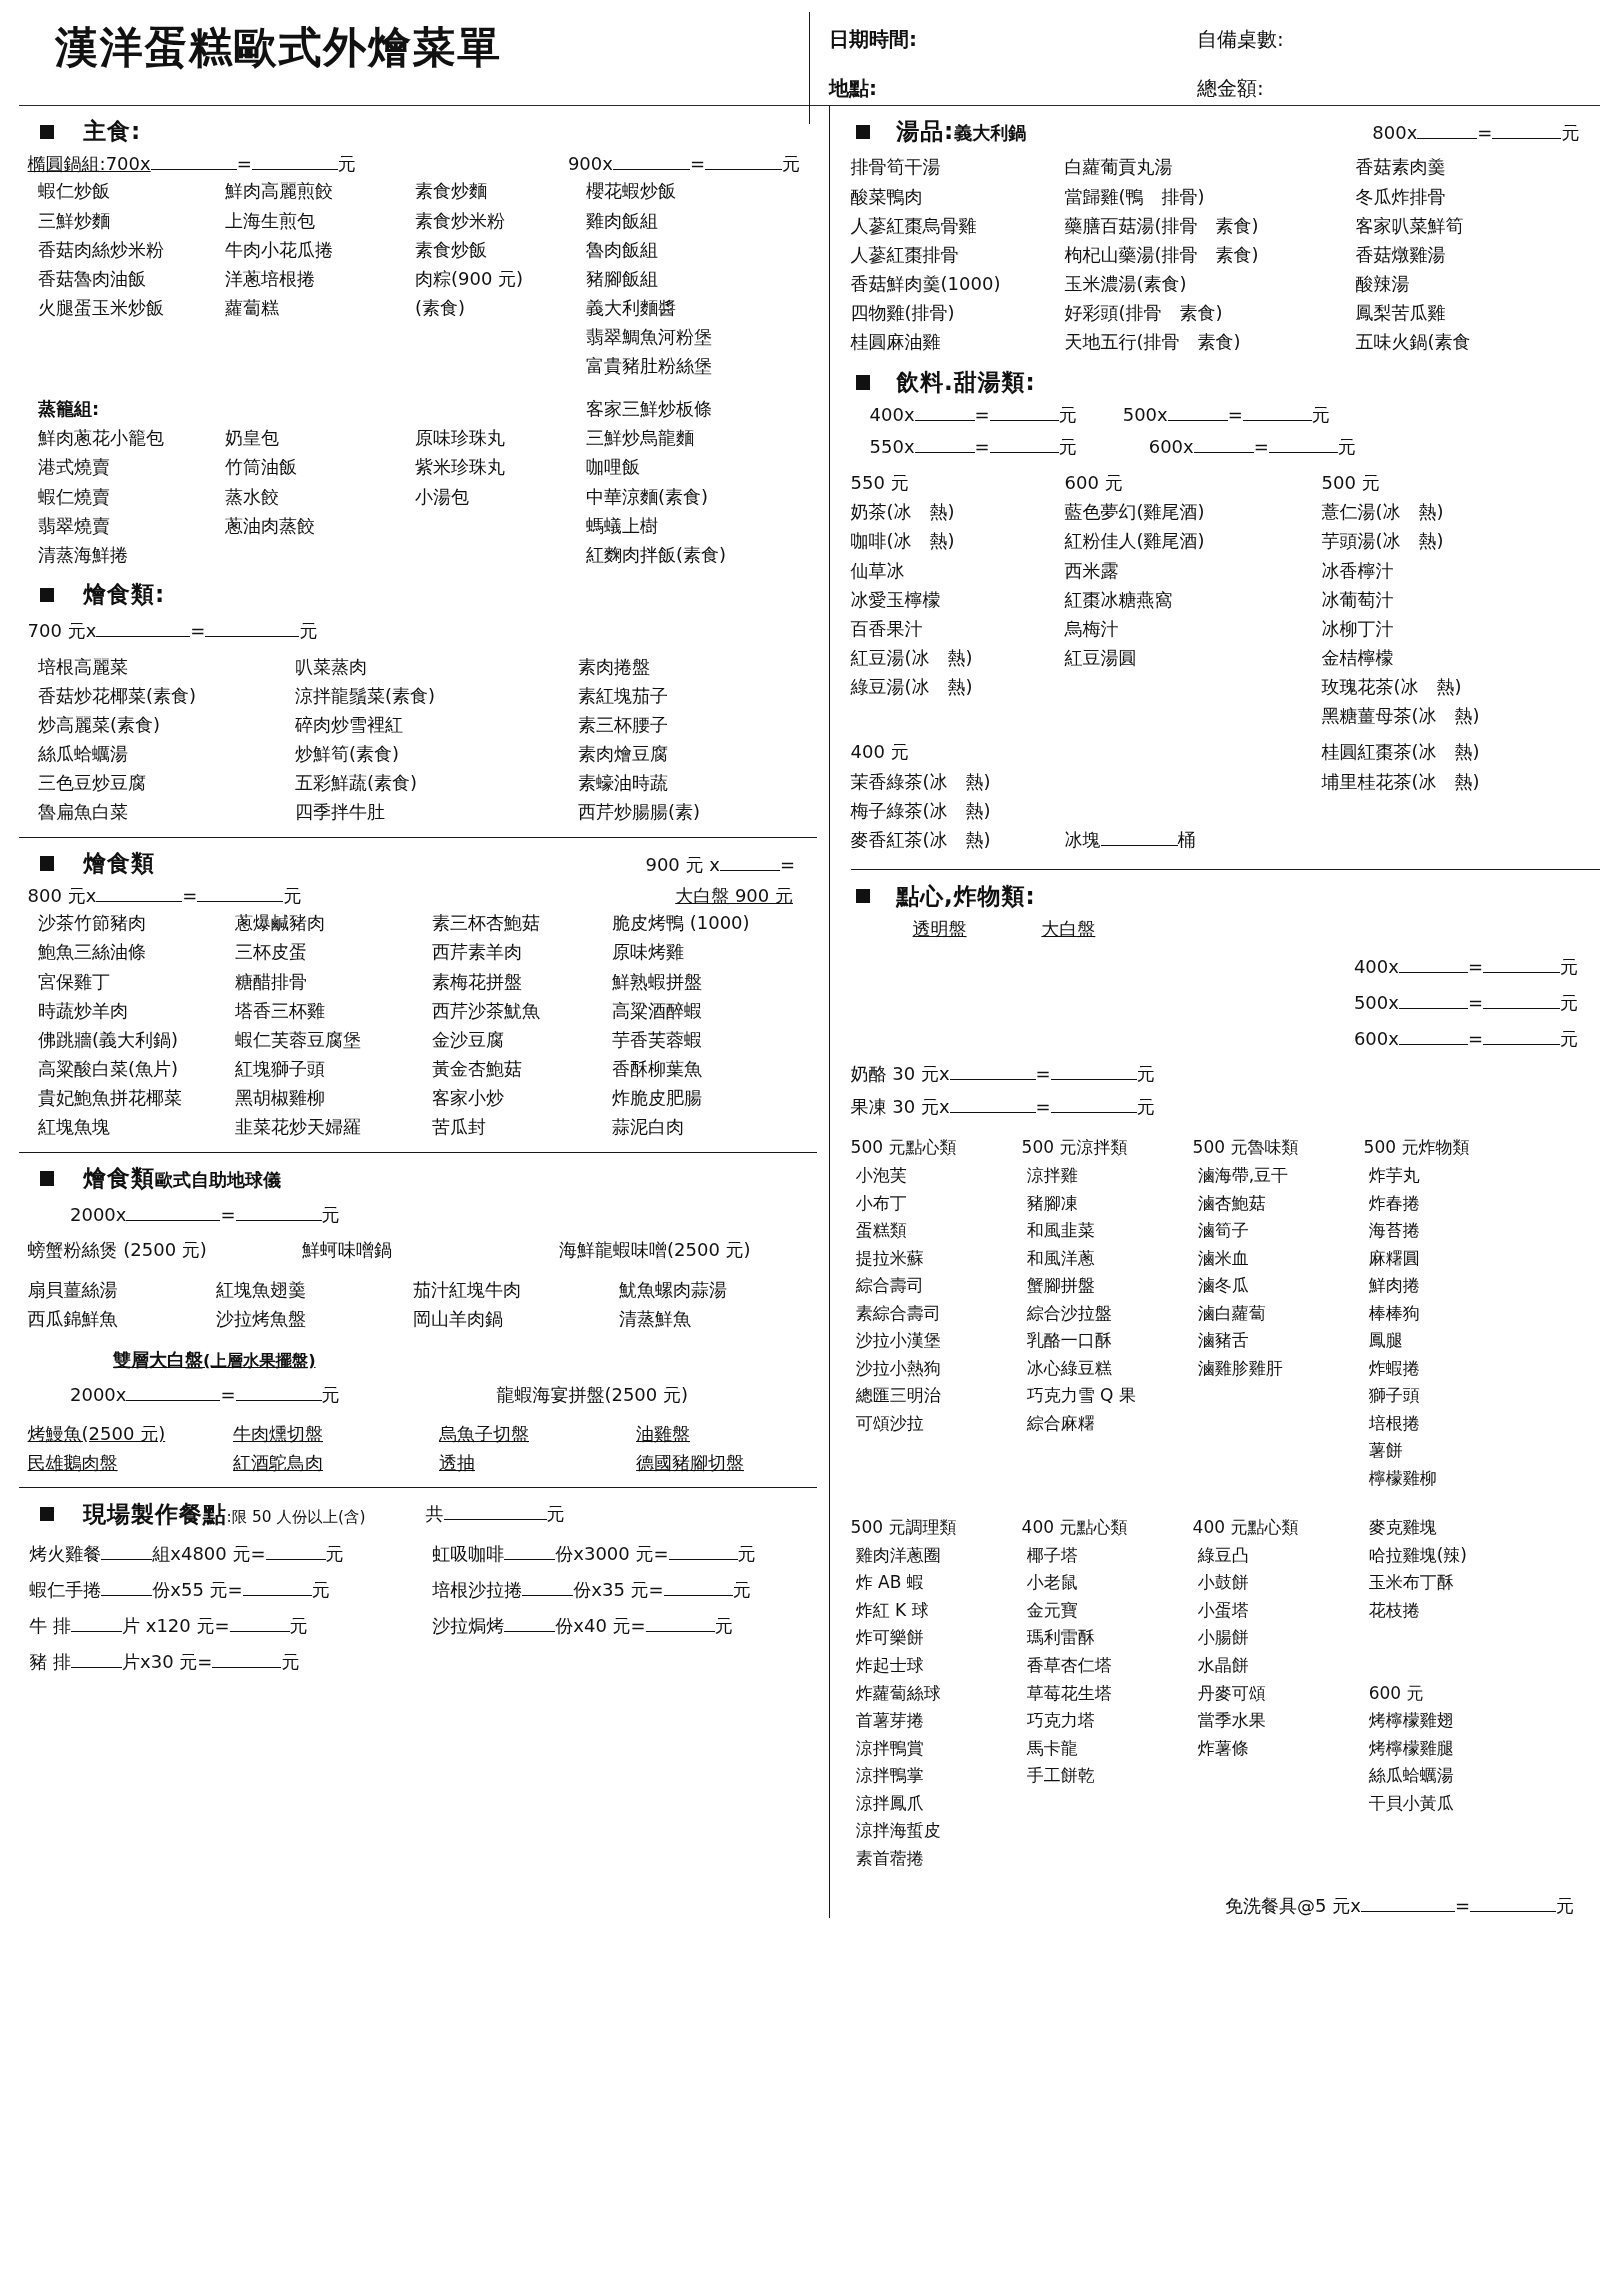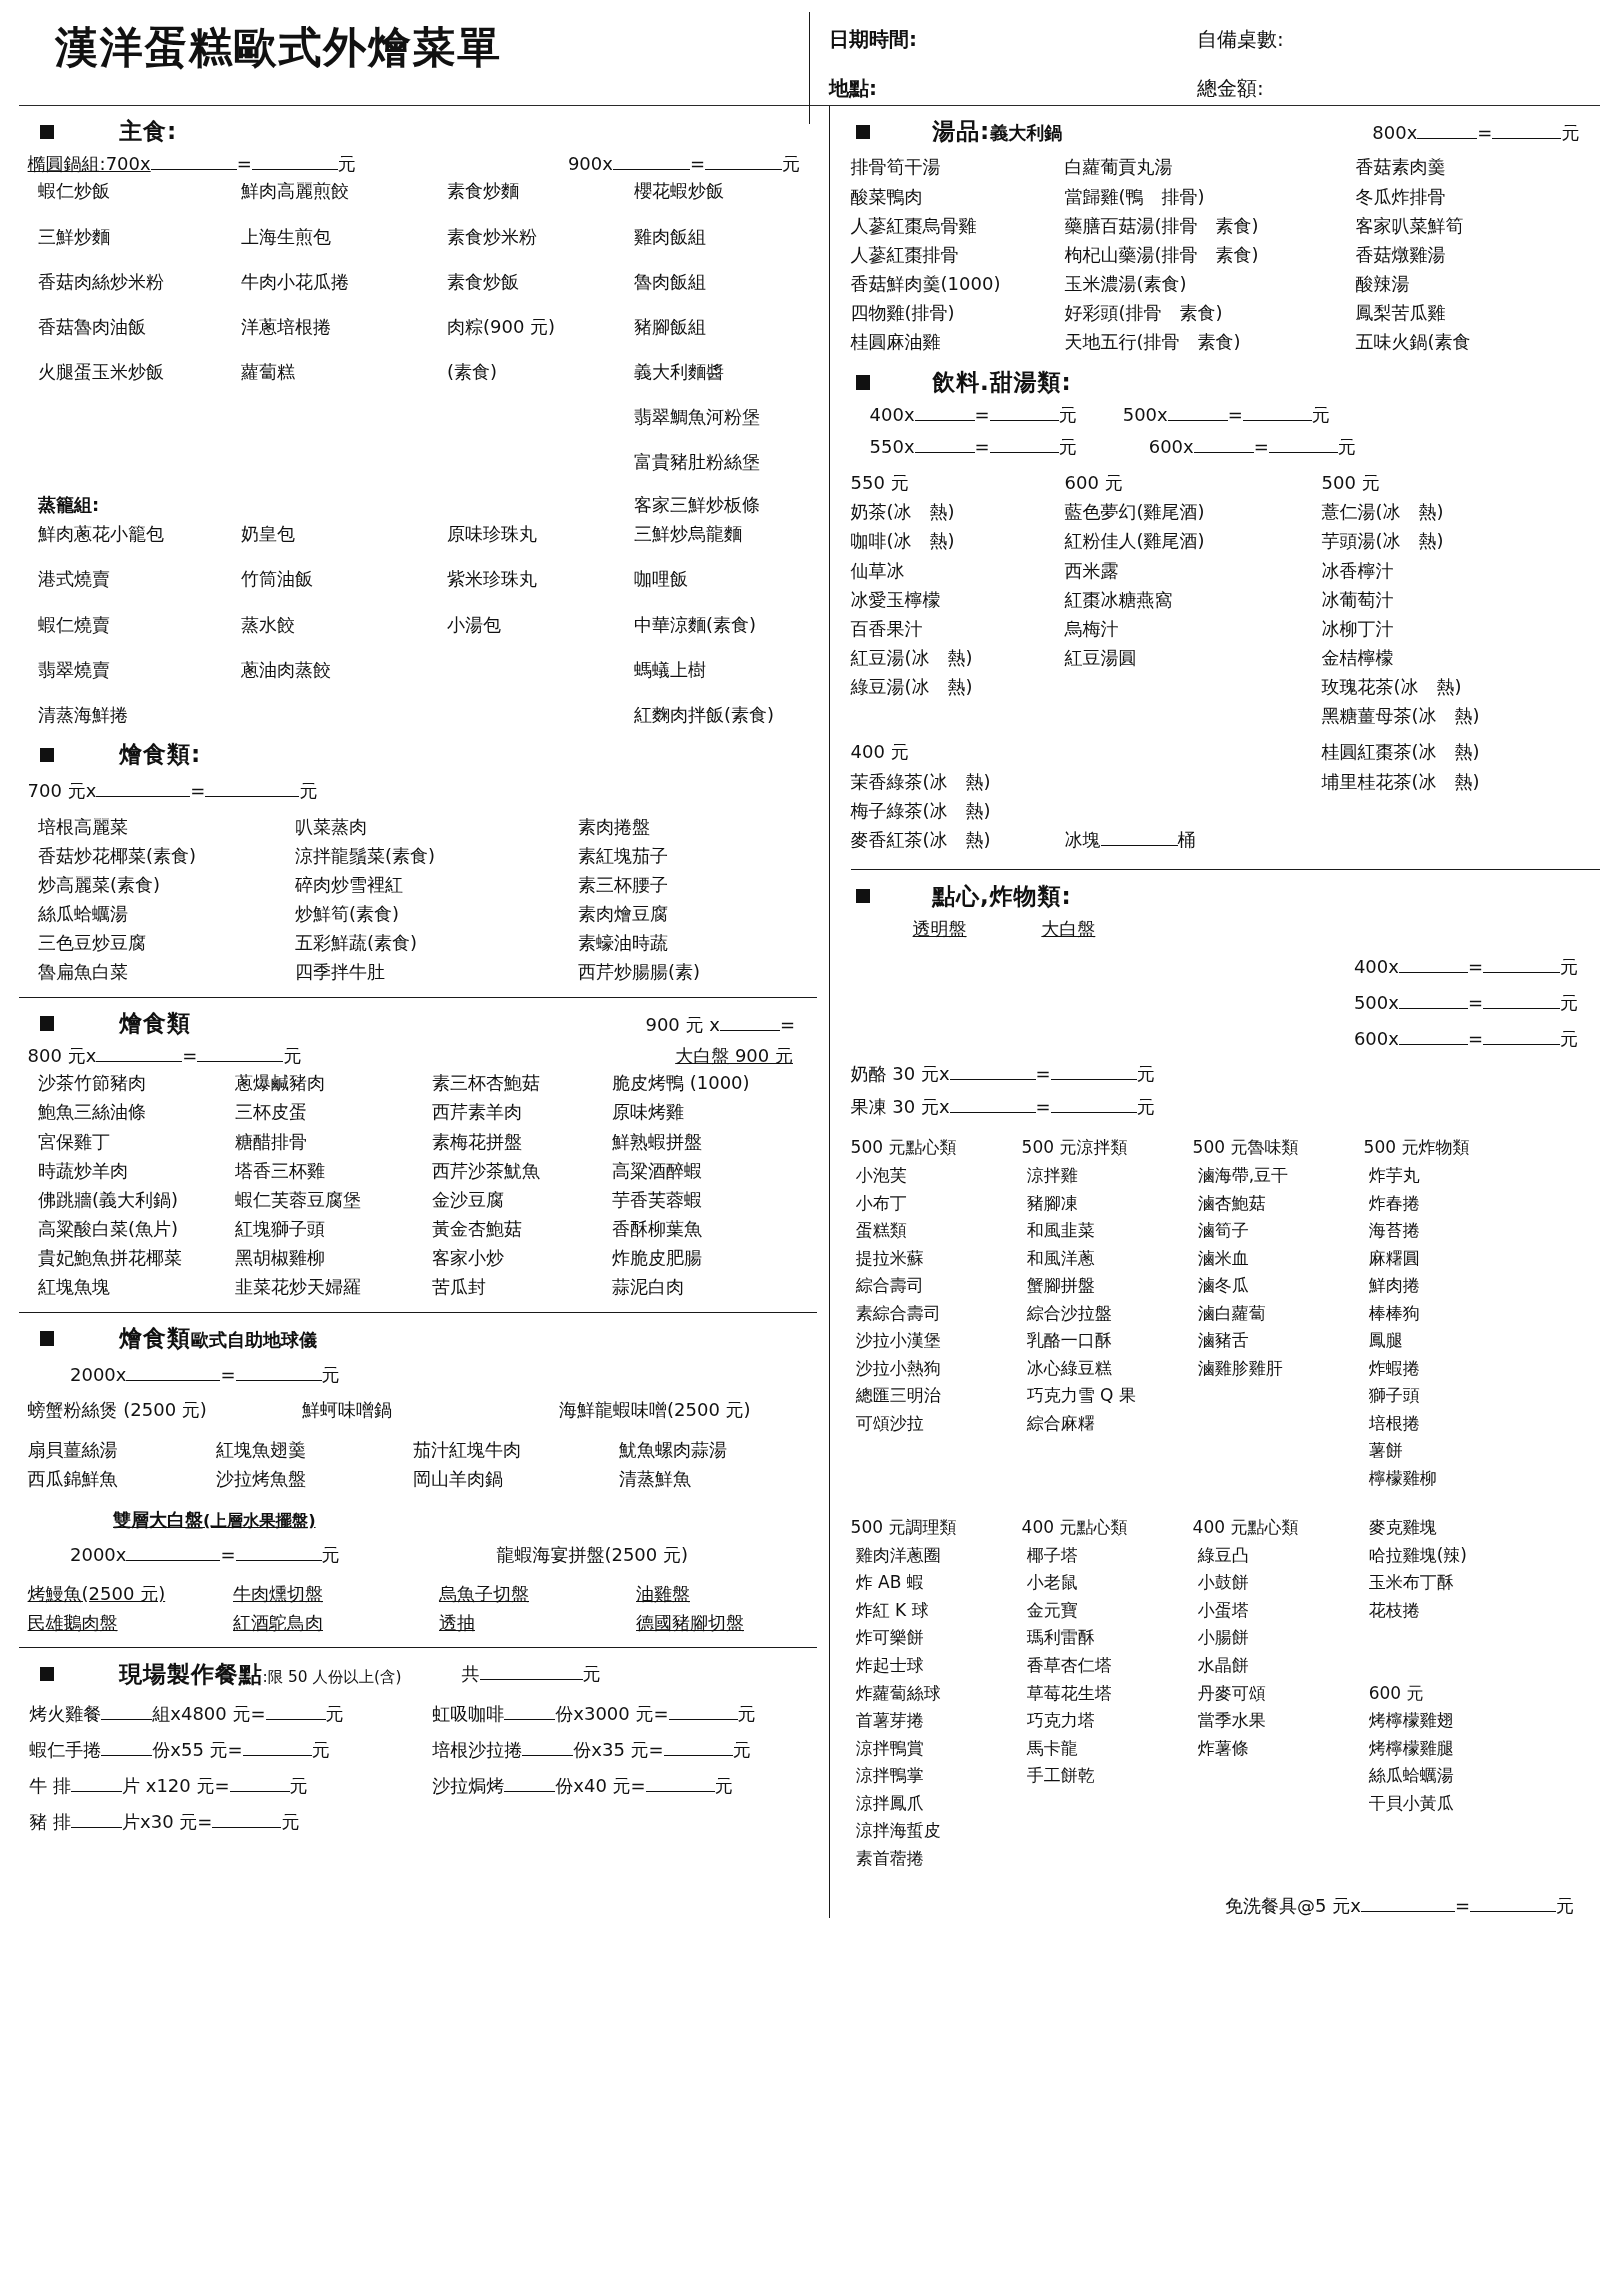--- a/index.html
+++ b/index.html
@@ -33,29 +33,29 @@
   
   .body{display:flex;position:relative;}
   .colL{width:810px;box-sizing:border-box;padding-right:12px;}
   .colR{width:771px;box-sizing:border-box;padding-left:20.6px;border-left:1.7px solid #1a1a1a;}
 
   .sec-head{display:flex;align-items:center;margin:10.3px 0 5.1px 0;}
   .bullet{
     width:14.6px;height:14.6px;background:#111;display:inline-block;margin-right:29px;margin-left:20.6px;
     flex:0 0 auto;
   }
-  .sec-title{font-size:23px;font-weight:bold;letter-spacing:0.9px;margin-left:36px;}
+  .sec-title{font-size:23px;font-weight:bold;letter-spacing:0.9px;}
   .sec-title .sub{font-size:18px;font-weight:bold;letter-spacing:0;}
   .sec-title .sub2{font-size:15.4px;font-weight:normal;letter-spacing:0;}
 
   .priceline{font-size:18px;margin:8.6px 0 8.6px 8.6px;white-space:nowrap;}
   .b60{width:51px}.b70{width:60px}.b80{width:69px}.b90{width:77px}.b100{width:86px}.b110{width:94px}.b120{width:103px}
 
   .grid{display:grid;font-size:18px;line-height:1.62;}
-  .g4{grid-template-columns:187px 190px 171px 206px;gap:16px;}
+  .g4{grid-template-columns:187px 190px 171px 206px;}
   .g4b{grid-template-columns:197px 197px 180px 206px;}
   .g3r{grid-template-columns:257px 283px 214px;}
   .grid > div{padding-left:19px;white-space:nowrap;}
   .grid > div.noind{padding-left:0;}
 
   .subhead{font-size:18px;font-weight:bold;margin:12px 0 1.7px 5.1px;}
   .underl{text-decoration:underline;}
 
   .row-inline{font-size:18px;display:flex;justify-content:space-between;align-items:baseline;}
   .hr-thick{border-top:1.9px solid #1a1a1a;margin:10.3px 0 0 0;}

